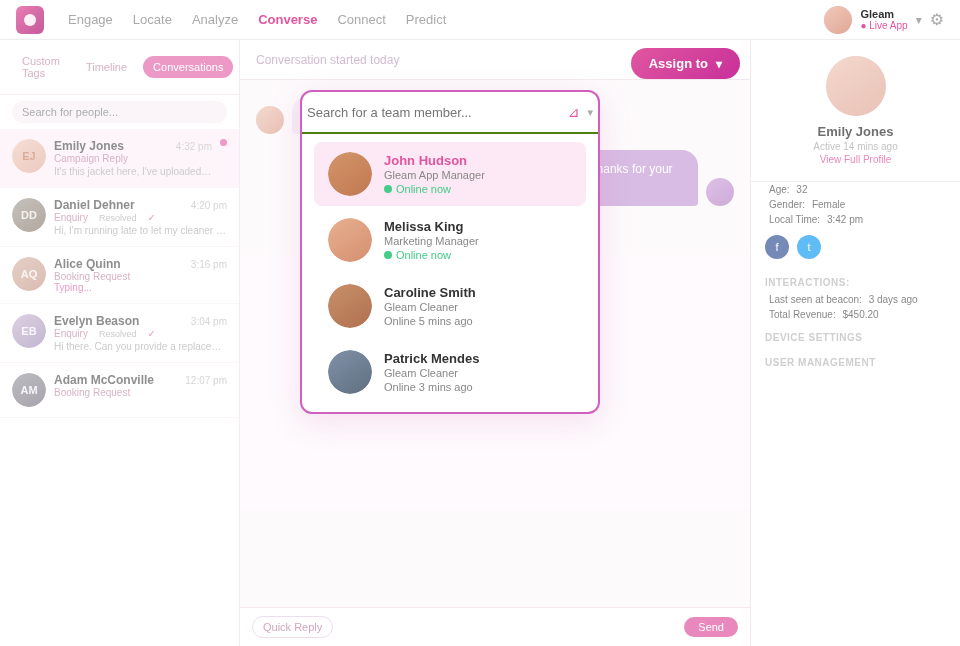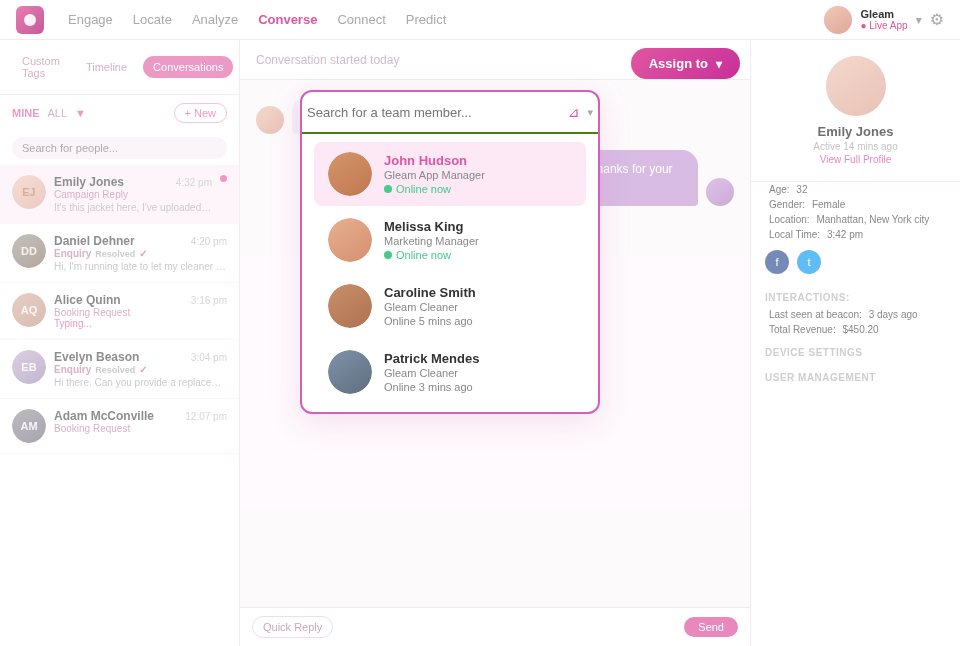--- a/index.html
+++ b/index.html
@@ -126,21 +126,21 @@
       width: 100%; height: 100%; border-radius: 50%;
       display: flex; align-items: center; justify-content: center;
       font-size: 13px; color: white; font-weight: 600;
     }
     .conv-content { flex: 1; min-width: 0; }
     .conv-header { display: flex; justify-content: space-between; align-items: center; }
     .conv-name { font-size: 12px; font-weight: 600; color: #444; }
     .conv-time { font-size: 10px; color: #bbb; }
     .conv-tag { font-size: 10px; color: #c080a0; }
     .conv-preview { font-size: 10px; color: #aaa; white-space: nowrap; overflow: hidden; text-overflow: ellipsis; margin-top: 2px; }
-    .conv-status-row { display: flex; align-items: center; gap: 4px; font-weight: bold; }
+    .conv-status-row { display: flex; align-items: center; gap: 11px; }
     .resolved-badge { font-size: 9px; color: #aaa; }
     .check-icon { color: #e056a0; font-size: 10px; }
     .typing-indicator { font-size: 10px; color: #e056a0; }
     .unread-dot { width: 7px; height: 7px; border-radius: 50%; background: #e056a0; margin-left: auto; }
 
     
     .middle-panel {
       flex: 1;
       background: #fdf8fc;
       display: flex;
@@ -366,26 +366,20 @@
 </nav>
 
 <div class="main-layout">
 
   <div class="left-panel">
     <div class="left-tabs">
       <span class="left-tab">Custom Tags</span>
       <span class="left-tab">Timeline</span>
       <span class="left-tab active">Conversations</span>
     </div>
-    <div class="left-filter-row">
-      <span class="filter-btn active">MINE</span>
-      <span class="filter-btn">ALL</span>
-      <span class="filter-icon">▼</span>
-      <span class="new-btn">+ New</span>
-    </div>
     <div class="search-row">
       <input class="search-input-left" placeholder="Search for people..." style="">
     </div>
     <div class="conv-list">
 
       <div class="conv-item active">
         <div class="conv-avatar">
           <div class="avatar-placeholder face-emily" style="background:linear-gradient(145deg,#f0c8b8,#e0a898);">
             <span style="font-size:11px;color:#c07858;">EJ</span>
           </div>
@@ -507,24 +501,20 @@
       <div class="profile-status">Active 14 mins ago</div>
       <div class="profile-link">View Full Profile</div>
     </div>
     <div class="section-row">
       <span>Age:</span>
       <span>32</span>
     </div>
     <div class="section-row">
       <span>Gender:</span>
       <span>Female</span>
-    </div>
-    <div class="section-row">
-      <span>Location:</span>
-      <span>Manhattan, New York city</span>
     </div>
     <div class="section-row">
       <span>Local Time:</span>
       <span>3:42 pm</span>
     </div>
     <div class="social-row">
       <div class="social-btn fb">f</div>
       <div class="social-btn tw">t</div>
     </div>
     <div class="section-header">INTERACTIONS:</div>

